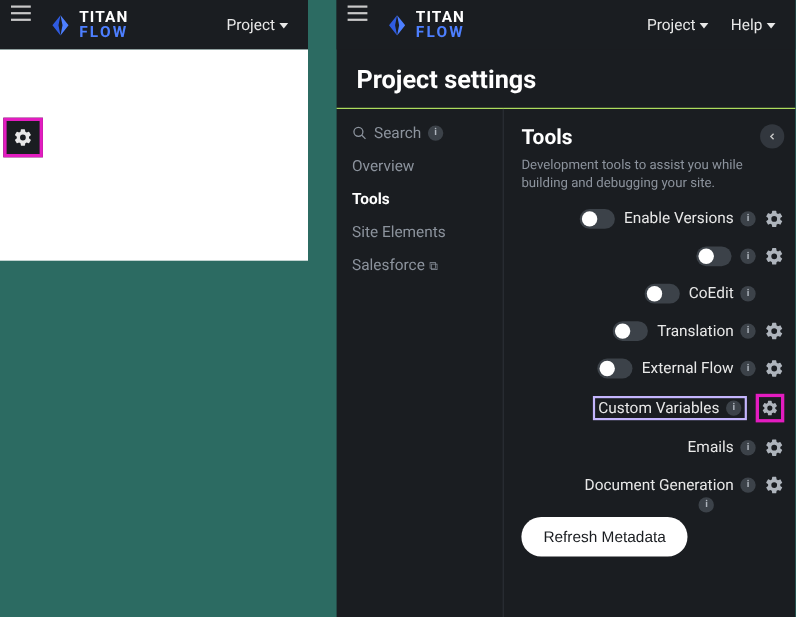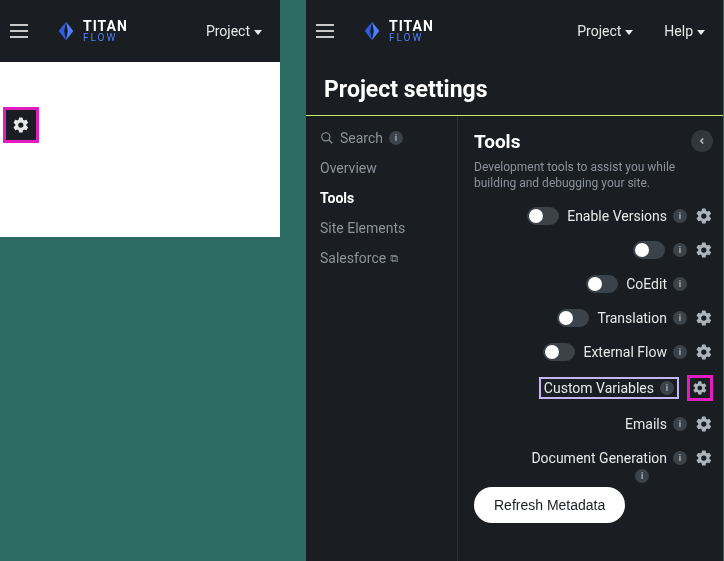--- a/index.html
+++ b/index.html
@@ -19,39 +19,38 @@
     display: flex; flex-direction: column;
   }
   .right-panel {
     position: absolute;
     left: 306px; top: 0; right: 0; bottom: 0;
     width: 417px;
     background: #1a1d21;
     display: flex; flex-direction: column;
   }
   .topbar {
-    height: 62px;
+    height: 45px;
     background: #1a1d21;
     display: flex;
-    align-items: center;
     padding: 0 10px;
-    gap: 15px;
+    gap: 4px;
   }
   .hamburger {
     width: 24px; height: 24px;
     display: flex; flex-direction: column; justify-content: center; gap: 4px;
     cursor: pointer;
     margin-right: 6px;
   }
   .hamburger span { height: 2px; background: #c9c9c9; width: 18px; }
   .logo { display: flex; align-items: center; gap: 6px; }
   .logo-mark { width: 22px; height: 22px; }
   .logo-text { line-height: 1; }
   .logo-text .t1 { font-size: 14px; font-weight: 700; letter-spacing: 1px; color: #fff; }
-  .logo-text .t2 { font-size: 10px; font-weight: 400; letter-spacing: 2px; color: #4d7fff; }
+  .logo-text .t2 { font-size: 14px; font-weight: 700; letter-spacing: 2px; color: #4d7fff; }
   .topbar-spacer { flex: 1; }
   .menu-item { color: #e8e8e8; font-size: 14px; display: flex; align-items: center; gap: 4px; cursor: pointer; padding: 0 8px; }
   .chev { width: 0; height: 0; border-left: 4px solid transparent; border-right: 4px solid transparent; border-top: 5px solid #e8e8e8; margin-top: 2px;}
   .left-canvas { background: #fff; flex: 1; position: relative; }
   .gear-highlight {
     position: absolute; left: 3px; top: 107px;
     width: 36px; height: 36px;
     border: 3px solid #e31cc0;
     display: flex; align-items: center; justify-content: center;
     background: #1a1d21;

